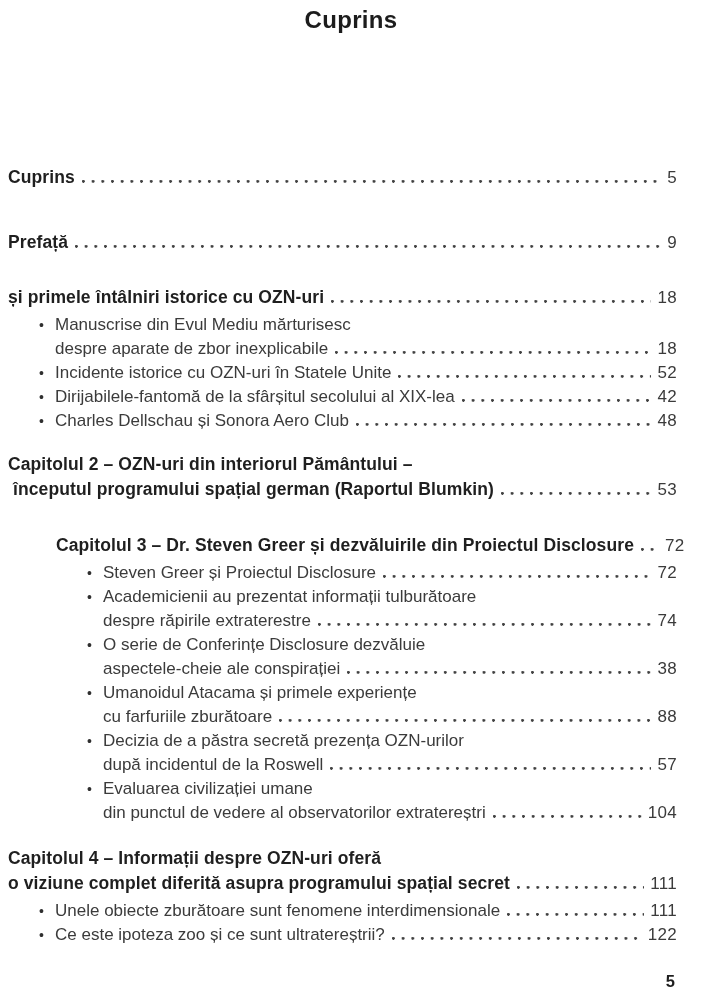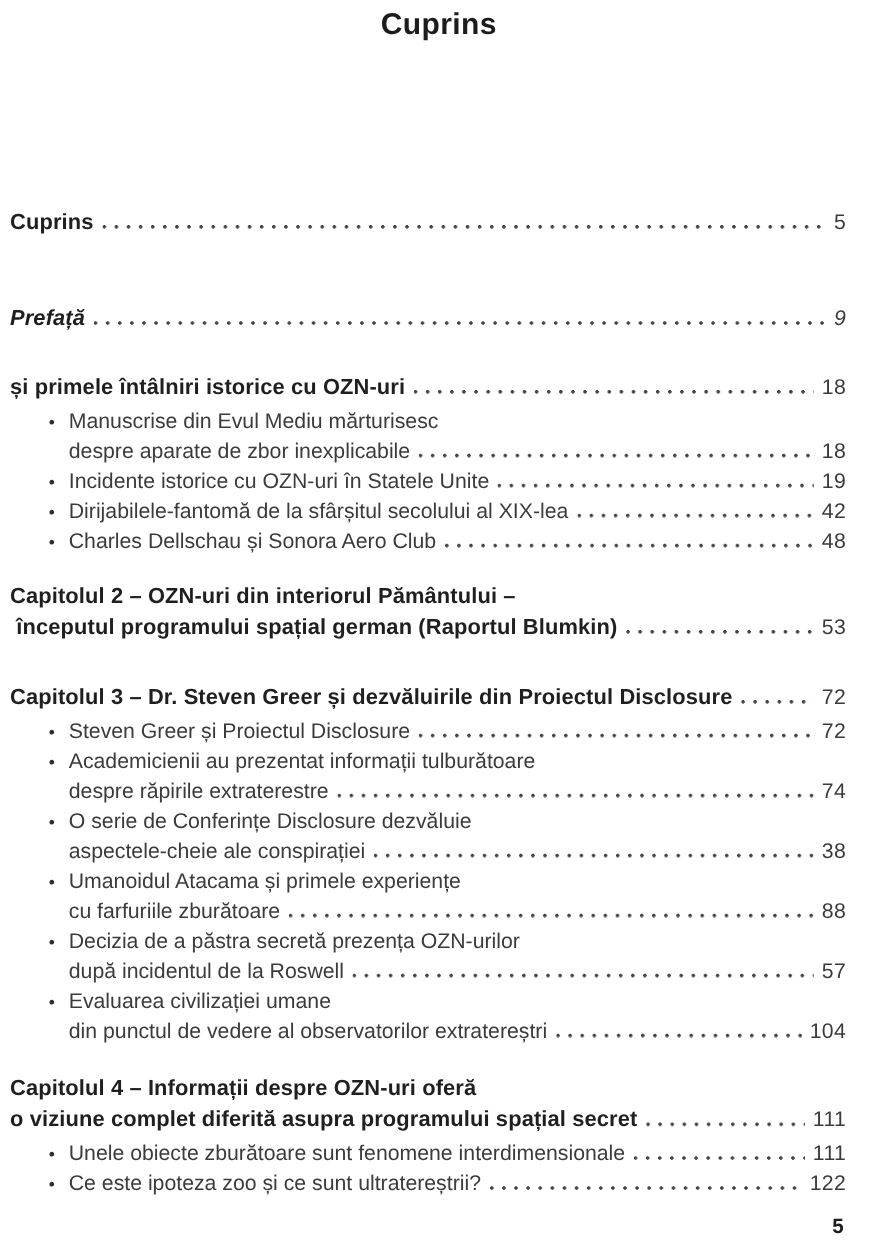--- a/index.html
+++ b/index.html
@@ -23,24 +23,24 @@
     font-size: 24px;
     line-height: 30px;
     font-weight: 700;
     letter-spacing: 0.3px;
     color: #1c1c1c;
   }
   #toc-list {
     margin: 130px 25px 0 8px;
   }
   .entry { margin: 0; }
-  #toc-list > .entry:nth-child(2) { margin-top: 52px; font-style: italic; }
+  #toc-list > .entry:nth-child(2) { margin-top: 40px; }
   #toc-list > .entry:nth-child(3) { margin-top: 30px; }
   #toc-list > .entry:nth-child(4) { margin-top: 19px; }
-  #toc-list > .entry:nth-child(5) { margin-top: 31px; }
+  #toc-list > .entry:nth-child(5) { margin-top: 31px; margin-left: 48px; }
   #toc-list > .entry:nth-child(6) { margin-top: 21px; }
 
   .toc-line {
     display: flex;
     align-items: flex-end;
     position: relative;
     font-size: 17px;
     line-height: 25px;
     color: #3b3b3b;
   }
@@ -128,21 +128,21 @@
           </div>
           <div class="toc-line bullet-line">
             <span class="line-text">despre aparate de zbor inexplicabile</span>
             <span class="leader"></span>
             <span class="page-num">18</span>
           </div>
           <div class="toc-line bullet-line">
             <span class="bullet-marker">•</span>
             <span class="line-text">Incidente istorice cu OZN-uri în Statele Unite</span>
             <span class="leader"></span>
-            <span class="page-num">19</span>
+            <span class="page-num">52</span>
           </div>
           <div class="toc-line bullet-line">
             <span class="bullet-marker">•</span>
             <span class="line-text">Dirijabilele-fantomă de la sfârșitul secolului al XIX-lea</span>
             <span class="leader"></span>
             <span class="page-num">42</span>
           </div>
           <div class="toc-line bullet-line">
             <span class="bullet-marker">•</span>
             <span class="line-text">Charles Dellschau și Sonora Aero Club</span>

